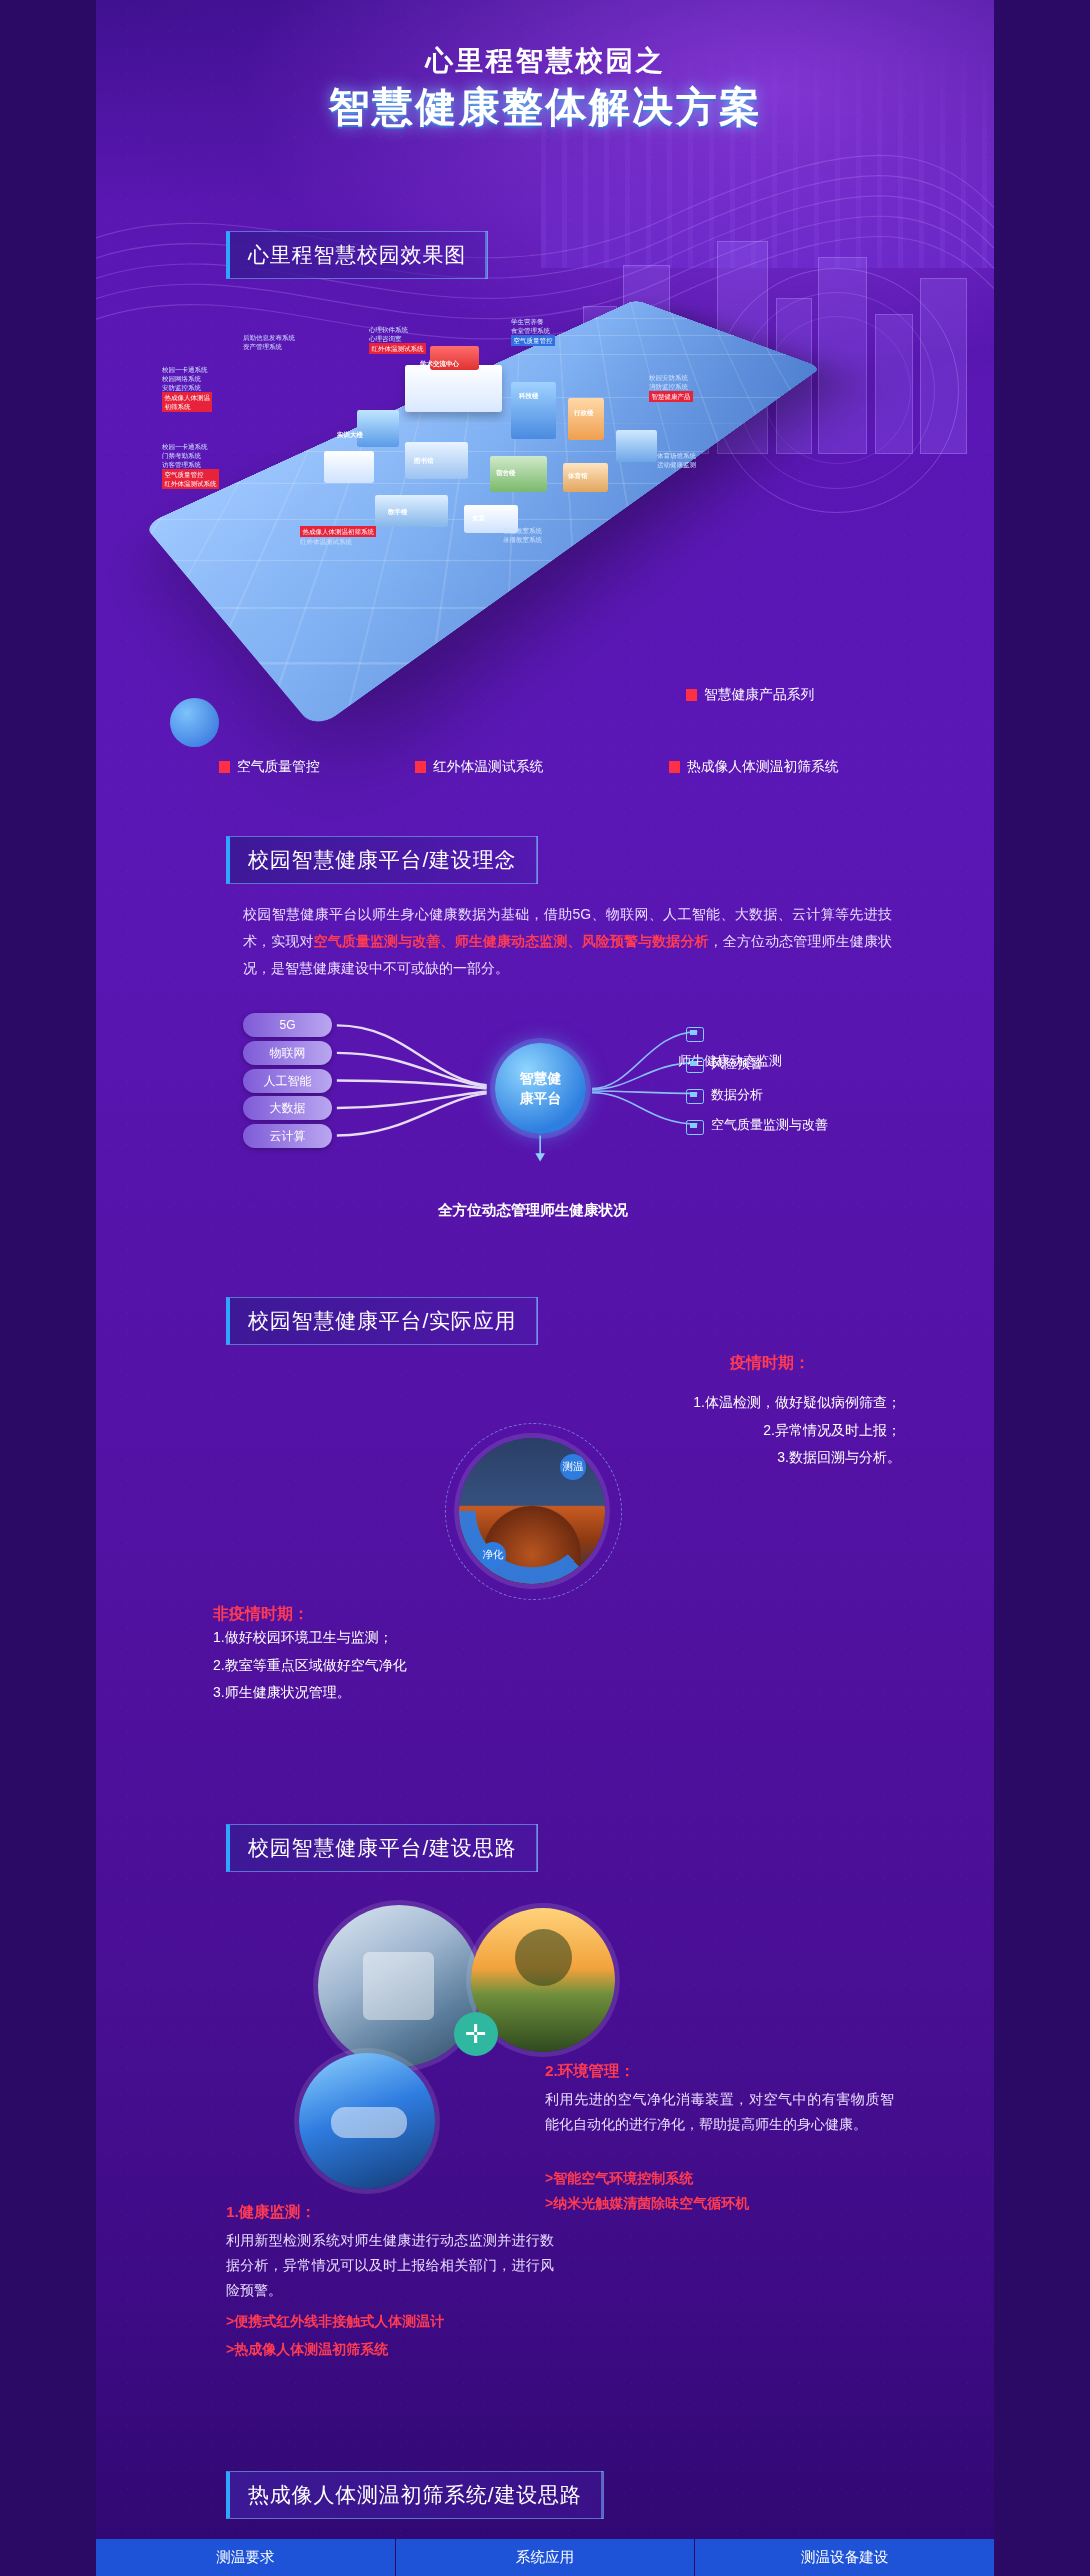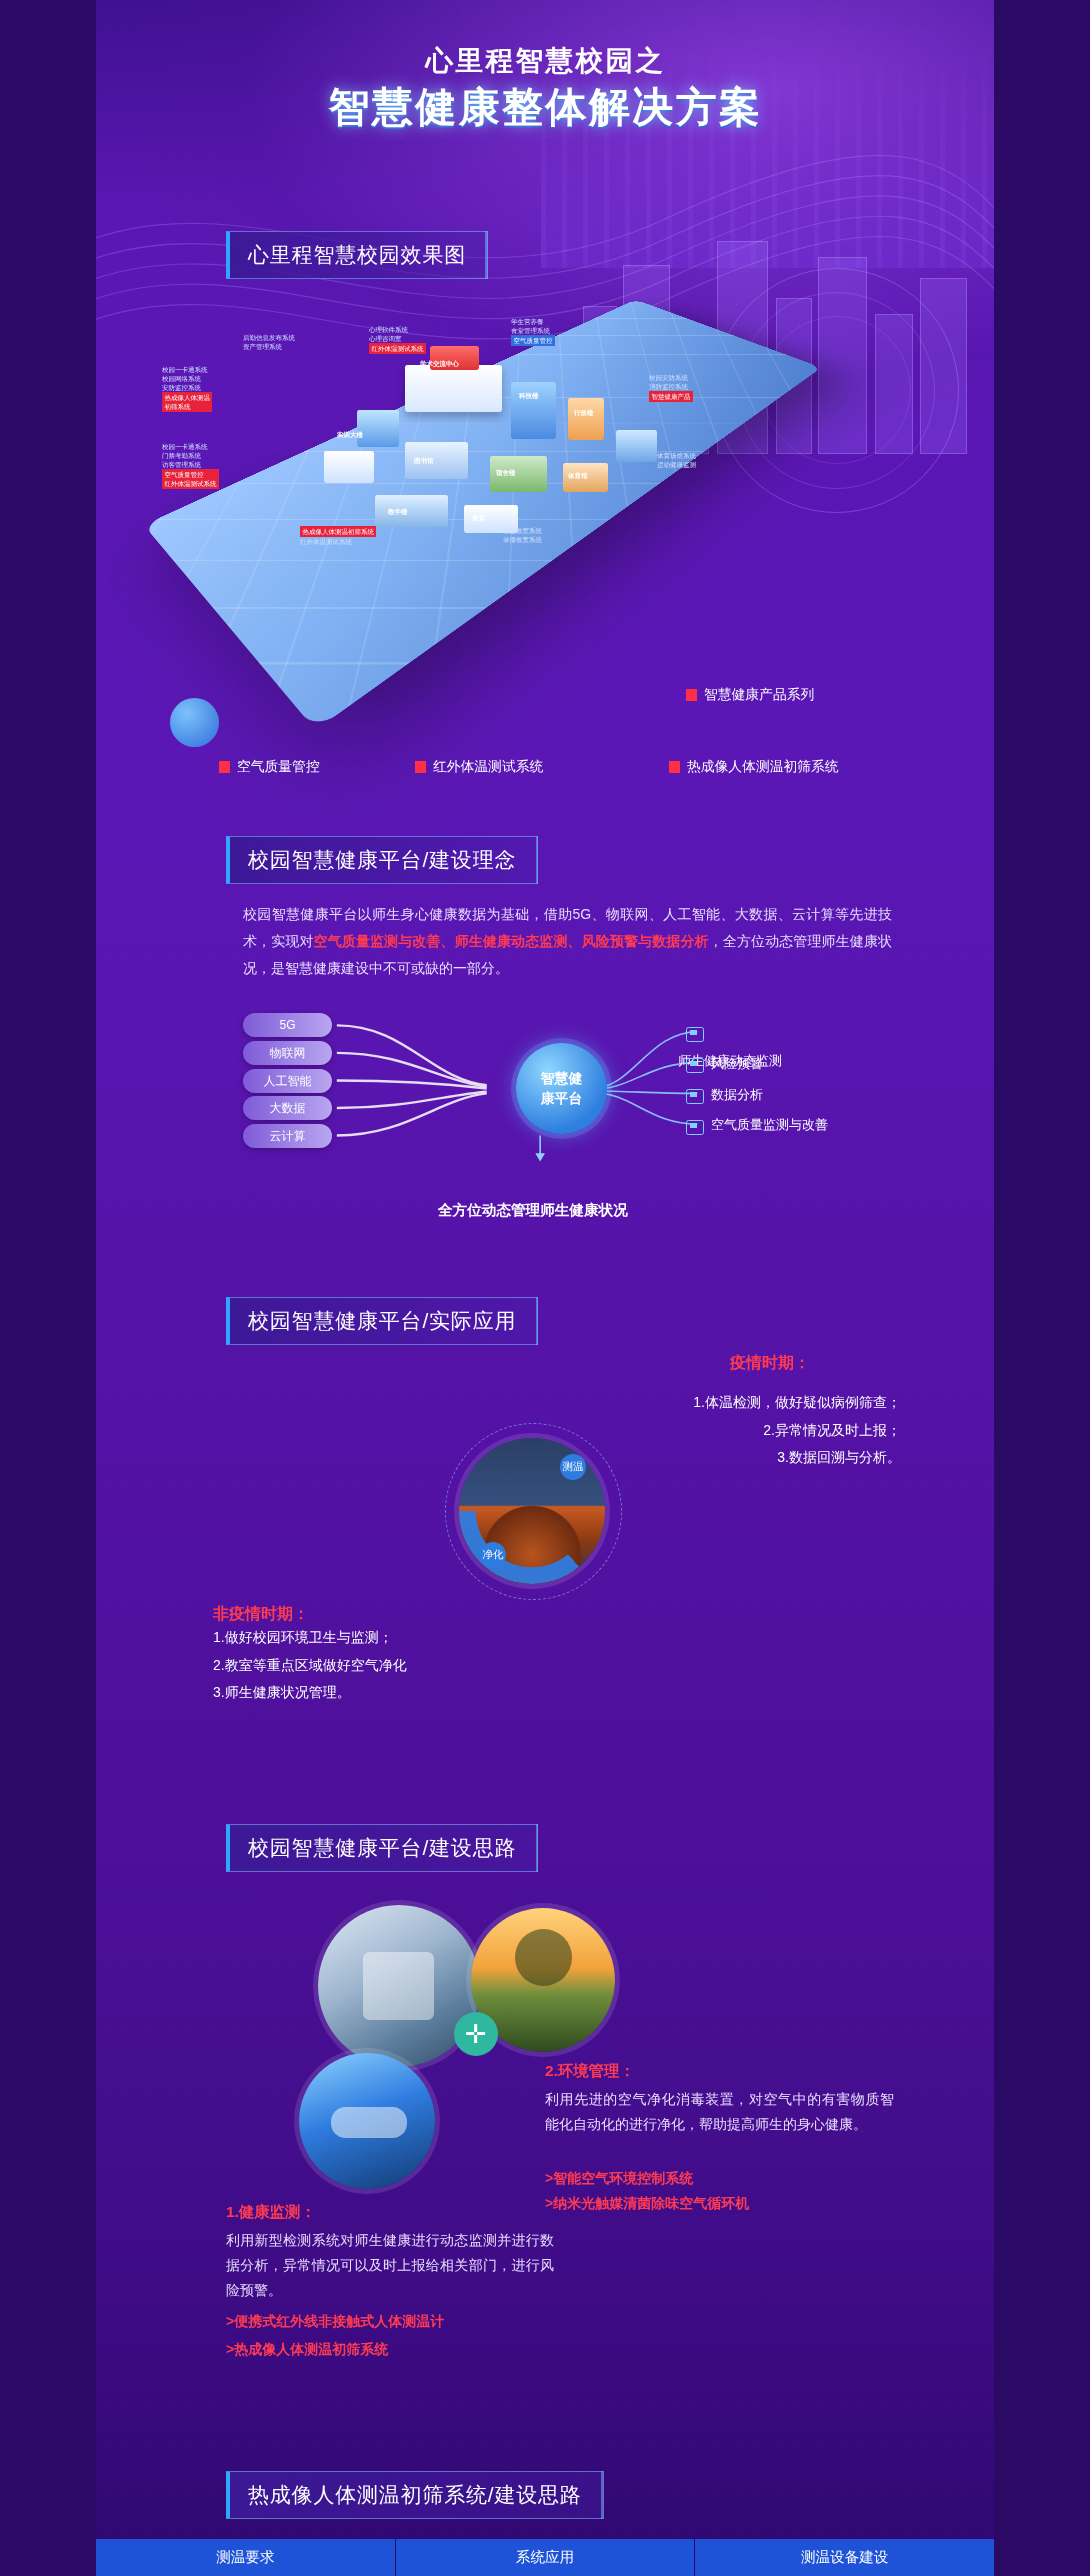--- a/index.html
+++ b/index.html
@@ -202,21 +202,21 @@
     <path d="M366 150 L366 178" stroke="#8fd0ff" stroke-width="2"></path>
     <path d="M360 172 L366 182 L372 172 Z" fill="#8fd0ff"></path>
   </svg>
 
   <div class="pill" style="left:243px;top:1013px;">5G</div>
   <div class="pill" style="left:243px;top:1041px;">物联网</div>
   <div class="pill" style="left:243px;top:1069px;">人工智能</div>
   <div class="pill" style="left:243px;top:1096px;">大数据</div>
   <div class="pill" style="left:243px;top:1124px;">云计算</div>
 
-  <div class="core" style="left:516px;top:1043px;">智慧健<br>康平台</div>
+  <div class="core" style="left:495px;top:1043px;">智慧健<br>康平台</div>
 
   <div class="chip" style="left:686px;top:1027px;"></div>
   <div class="rlab" style="left:678px;top:1024px;margin-top:28px;">师生健康动态监测</div>
   <div class="chip" style="left:686px;top:1058px;"></div>
   <div class="rlab" style="left:711px;top:1055px;">风险预警</div>
   <div class="chip" style="left:686px;top:1089px;"></div>
   <div class="rlab" style="left:711px;top:1086px;">数据分析</div>
   <div class="chip" style="left:686px;top:1120px;"></div>
   <div class="rlab" style="left:711px;top:1116px;">空气质量监测与改善</div>
 

